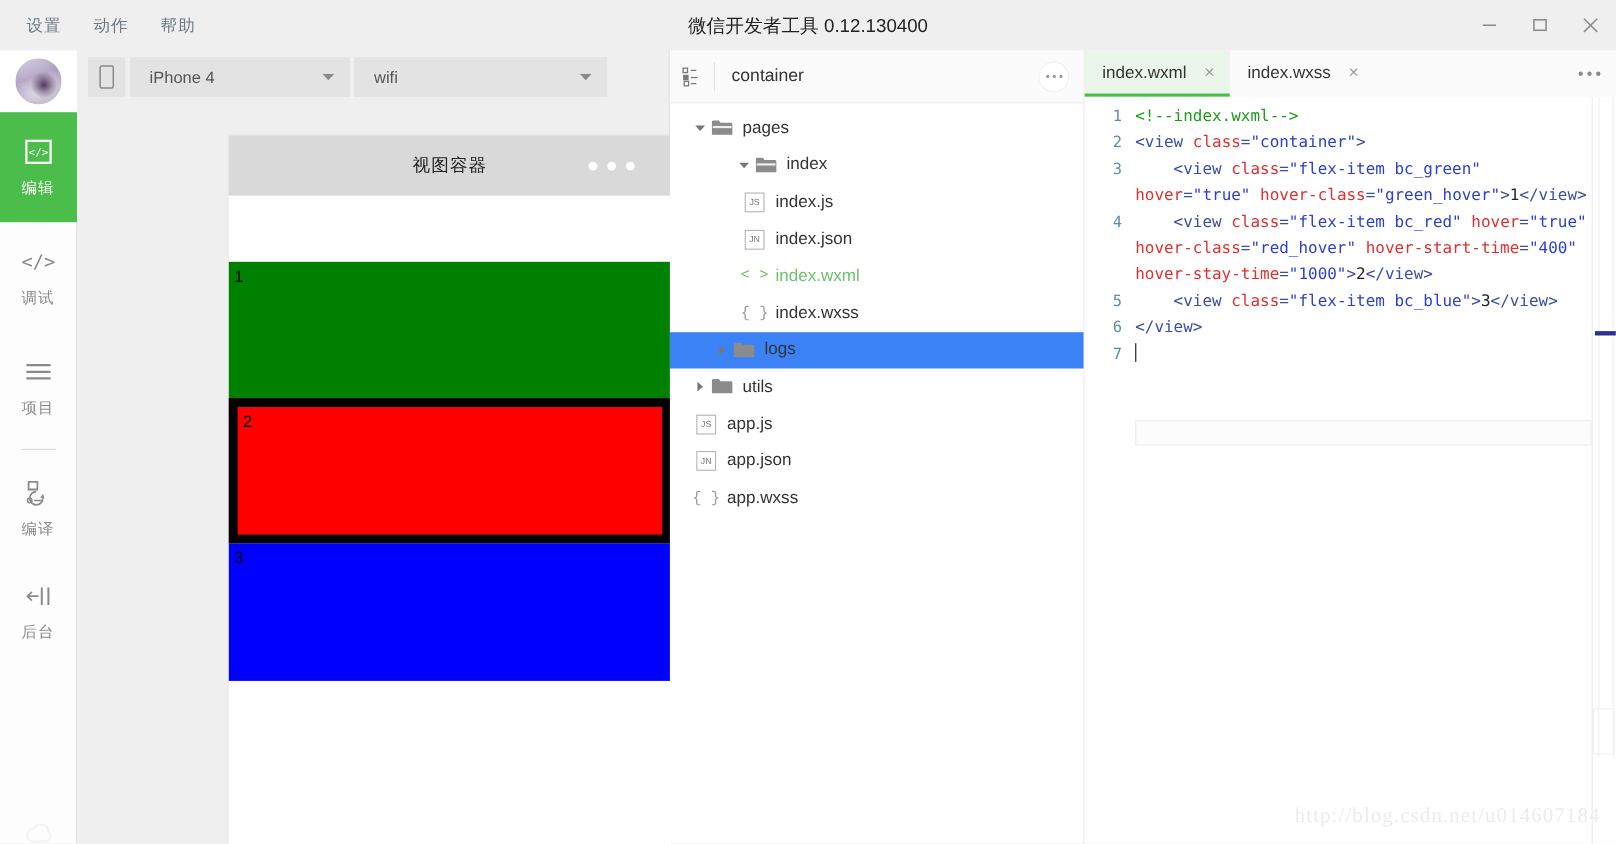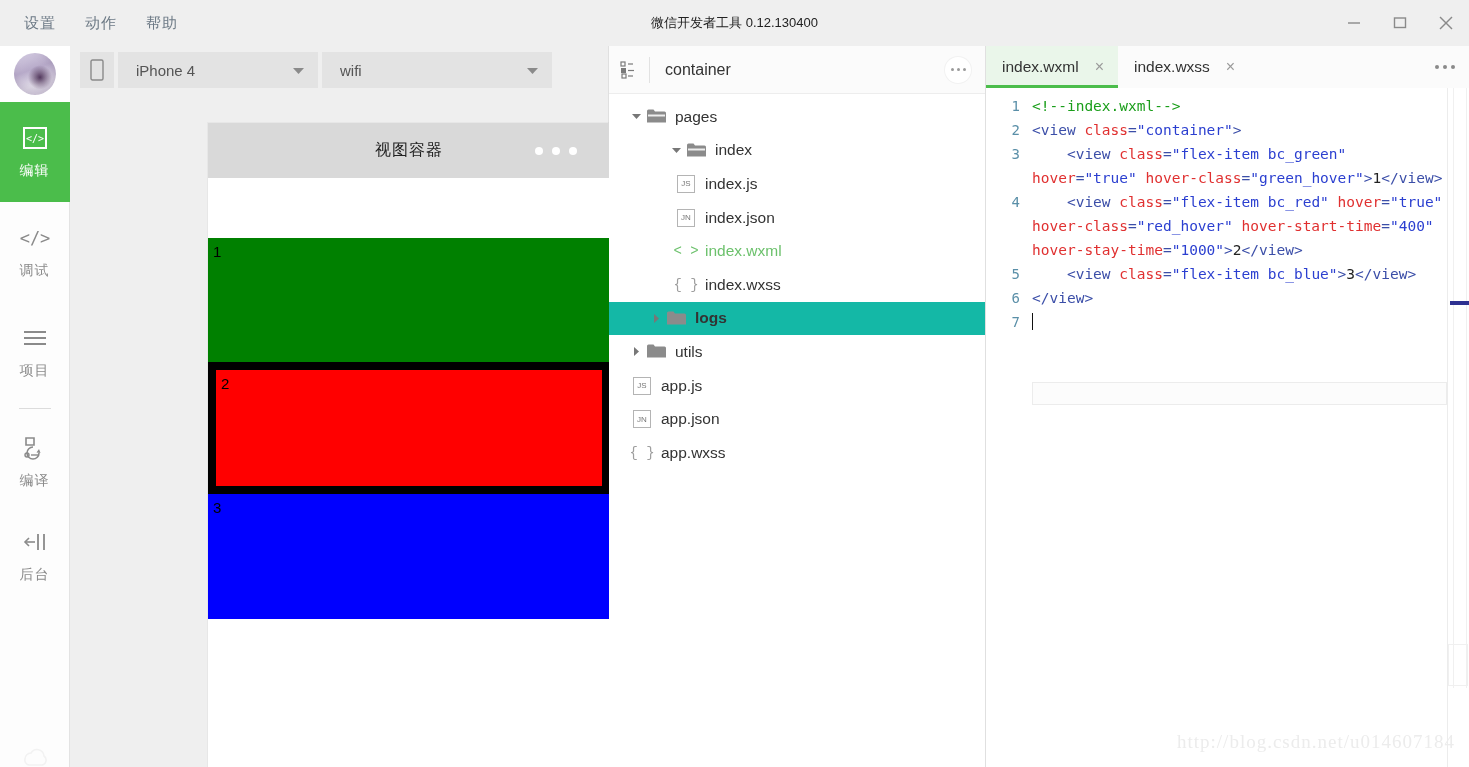--- a/index.html
+++ b/index.html
@@ -18,21 +18,21 @@
     display: flex; align-items: center;
   }
   .menu-group { display: flex; align-items: center; padding-left: 22px; gap: 25px; }
   .menu-item {
     font-size: 15px; color: #6d7a86; cursor: default;
     padding: 4px 2px; letter-spacing: 1px;
   }
   .app-title {
     position: absolute; left: 0; right: 0; top: 0; height: 46px;
     display: flex; align-items: center; justify-content: center;
-    font-size: 13px; color: #222; pointer-events: none;
+    font-size: 17px; color: #222; pointer-events: none;
   }
   .win-controls {
     position: absolute; right: 0; top: 0; height: 46px;
     display: flex; align-items: center; gap: 0px; z-index: 5;
   }
   .win-btn {
     width: 46px; height: 46px; display: flex; align-items: center; justify-content: center;
     cursor: default;
   }
   .win-btn svg { display: block; }
@@ -130,21 +130,21 @@
     width: 26px; height: 26px; border-radius: 50%; background: #fff;
     display: flex; align-items: center; justify-content: center; gap: 3px; cursor: default;
     box-shadow: 0 0 0 1px rgba(0,0,0,0.04);
   }
   .tree-more i { width: 3px; height: 3px; border-radius: 50%; background: #9a9a9a; display: block; }
   .tree-list { padding-top: 6px; }
   .tree-row {
     height: 33.6px; display: flex; align-items: center; cursor: default;
     font-size: 15.5px; color: #333;
   }
-  .tree-row.selected { background: #14b8a6; font-weight: bold; }
+  .tree-row.selected { background: #3b82f6; }
   .tree-row .twisty { width: 14px; display: flex; align-items: center; justify-content: center; }
   .tree-row .ficon { width: 26px; display: flex; align-items: center; justify-content: center; }
   .tree-row .fname { padding-left: 6px; }
   .tree-row.wxml .fname { color: #6cc16c; }
   .file-badge {
     border: 1px solid #b4b4b4; color: #777; font-size: 8px;
     width: 18px; height: 18px; display: flex; align-items: center; justify-content: center;
     font-family: "Liberation Sans", sans-serif; letter-spacing: 0px;
   }
   .brace { color: #9e9e9e; font-size: 14px; font-family: "Liberation Mono", monospace; }

